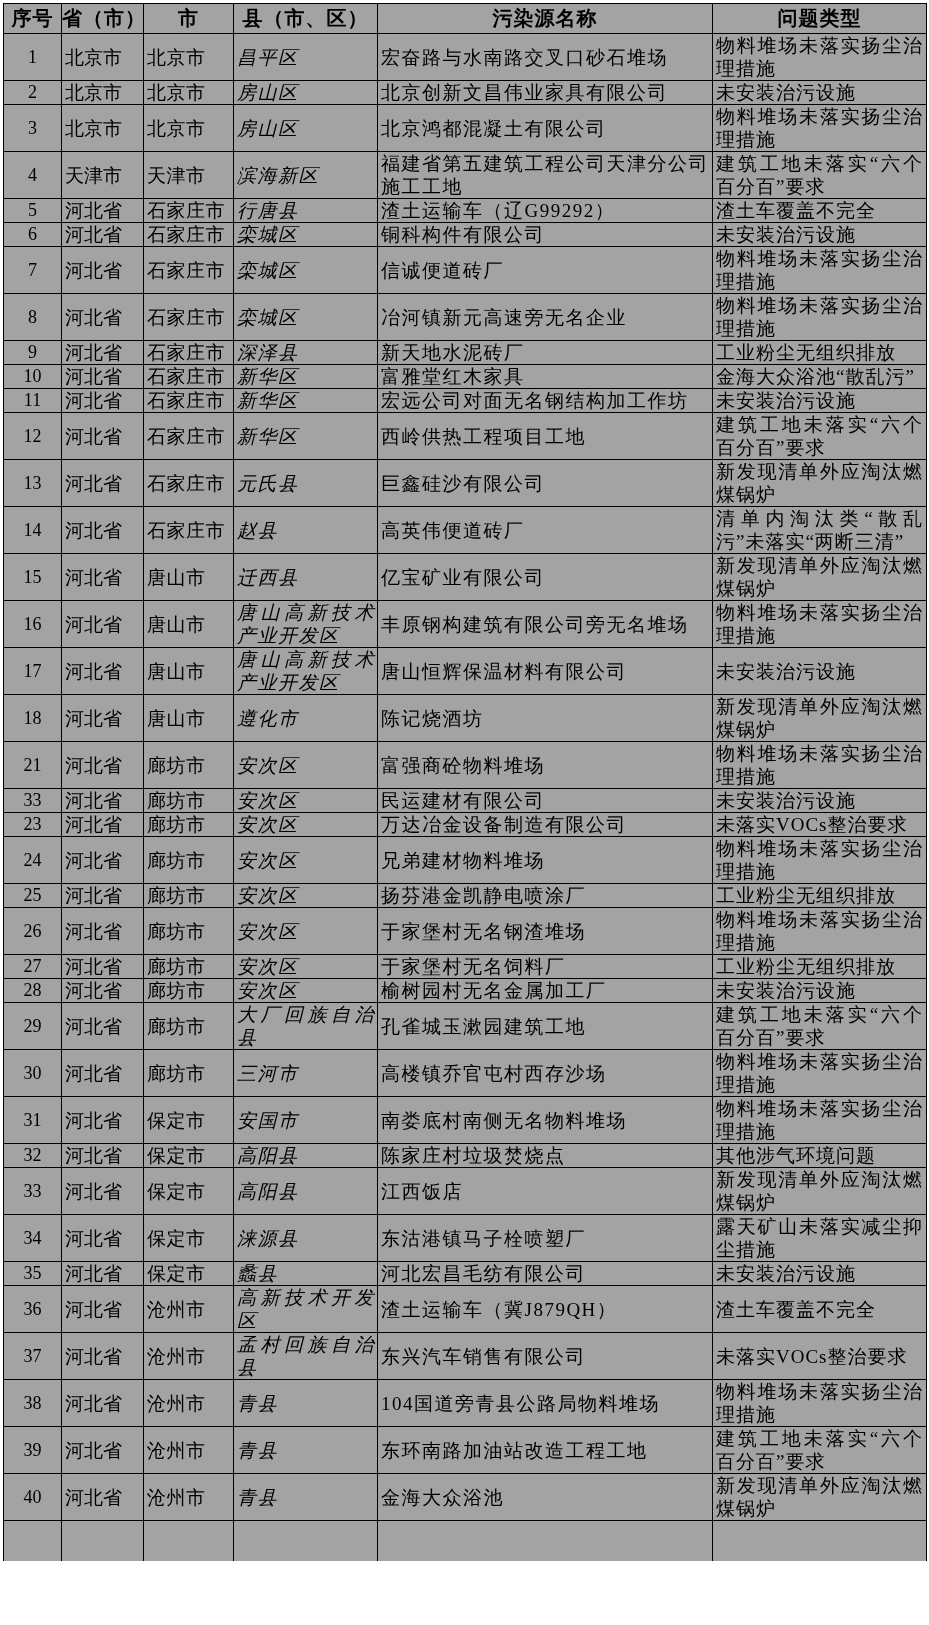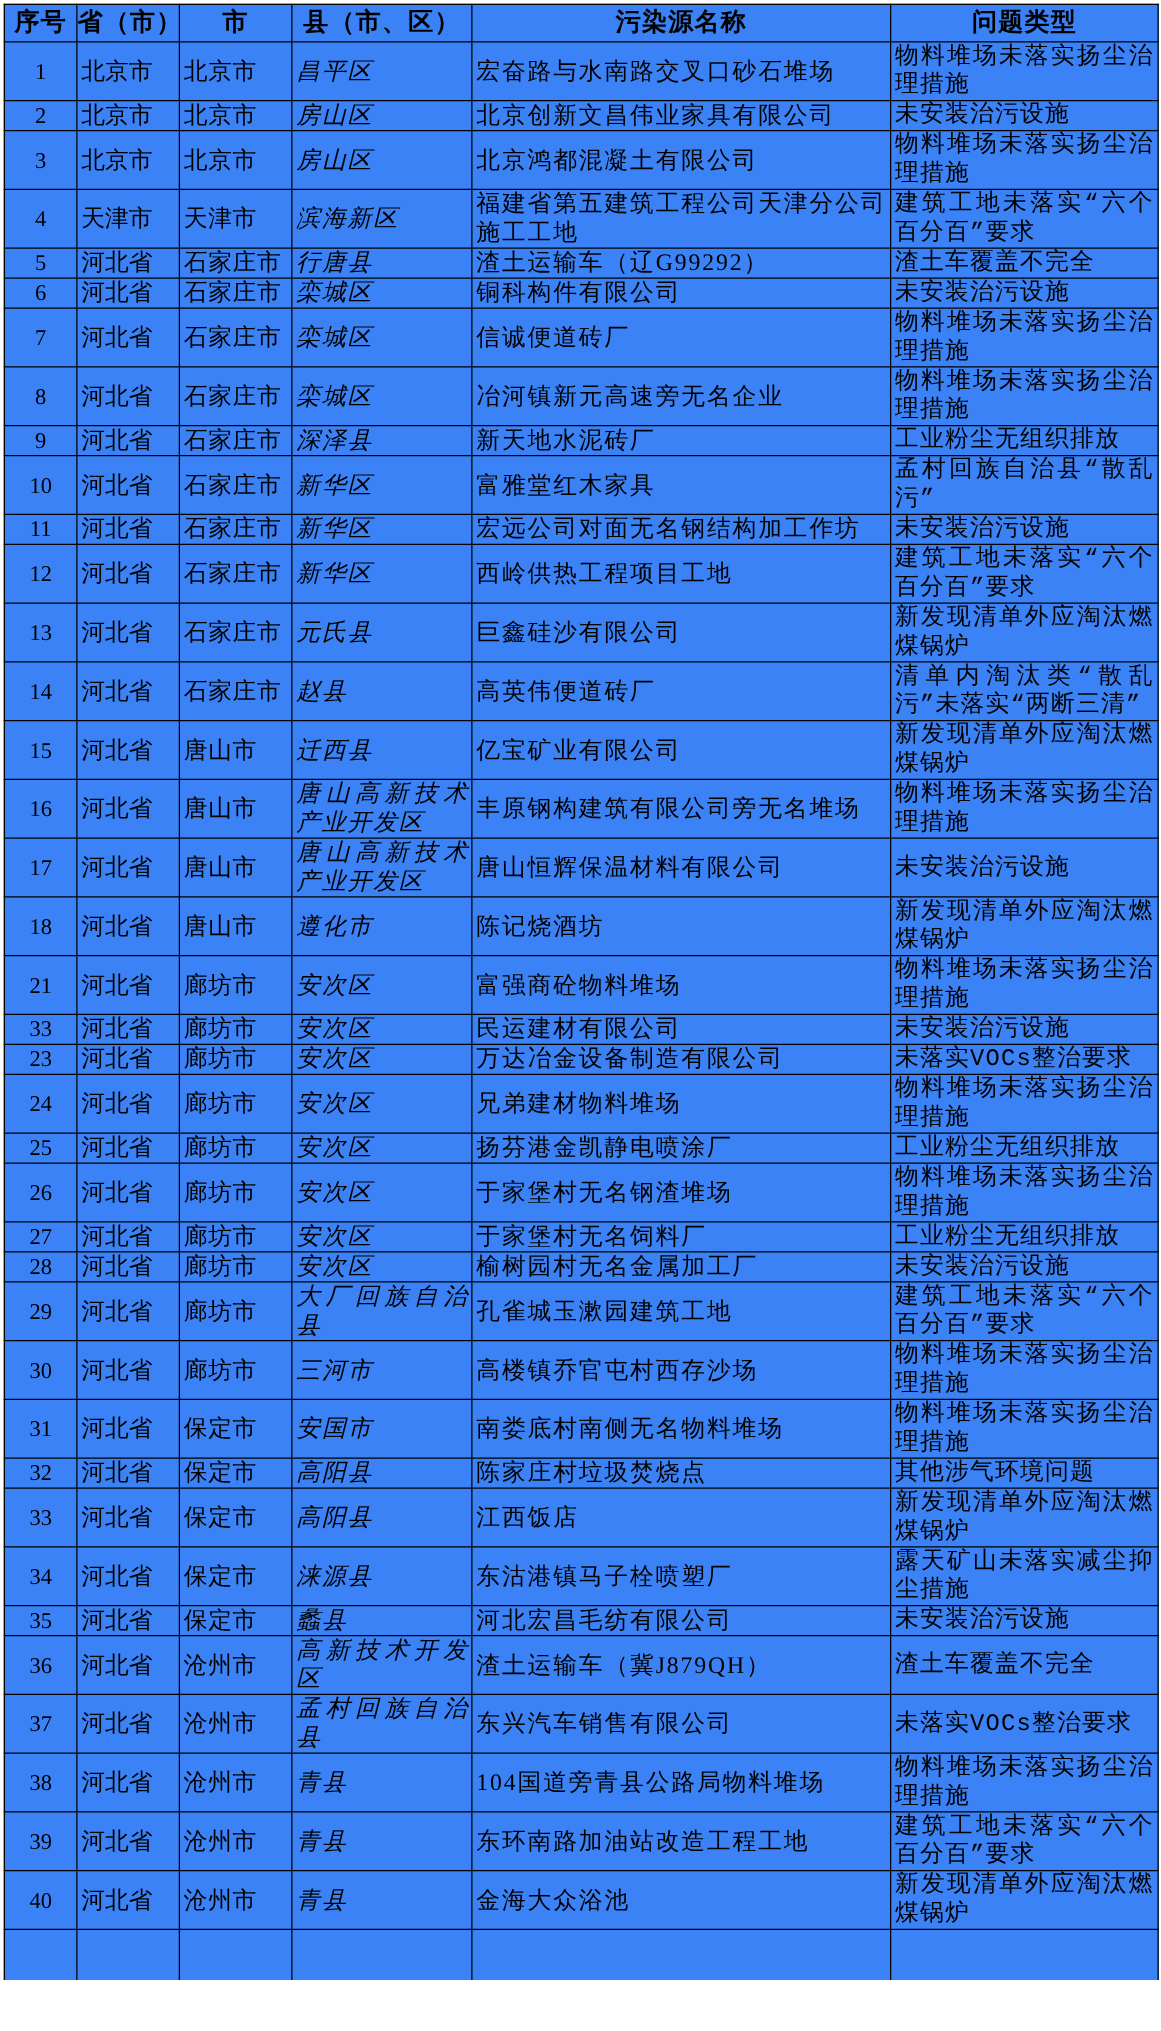--- a/index.html
+++ b/index.html
@@ -10,21 +10,21 @@
     height: 1625px;
     overflow: hidden;
     color: #000;
     font-family: "Liberation Serif", "DejaVu Serif", serif;
   }
   table.doc-table {
     border-collapse: collapse;
     table-layout: fixed;
     width: 923px;
     margin: 3px 0 0 3px;
-    background: #3b82f6;
+    background: #a3a3a3;
   }
   col.c1 { width: 58px; }
   col.c2 { width: 82px; }
   col.c3 { width: 90px; }
   col.c4 { width: 144px; }
   col.c5 { width: 335px; }
   col.c6 { width: 214px; }
   th, td {
     border: 1px solid #000;
     vertical-align: middle;
@@ -50,21 +50,21 @@
   td.c-no {
     text-align: center;
     letter-spacing: 0;
     font-size: 18px;
     padding: 0;
   }
   td.c-province { letter-spacing: 0; padding: 0 1px 0 3px; }
   td.c-city     { letter-spacing: 0.5px; padding: 0 1px 0 3px; }
   td.c-county   { letter-spacing: 1.5px; padding: 0 2px 0 3px; font-style: italic; }
   td.c-source   { letter-spacing: 1.5px; }
-  td.c-problem  { letter-spacing: 1px; font-family: Liberation Mono, monospace; }
+  td.c-problem  { letter-spacing: 1px; }
   tr.partial-row td { height: 40px; border-bottom: none; }
 </style>
 </head>
 <body>
 
 <table class="doc-table">
   <colgroup>
     <col class="c1">
       <col class="c2">
       <col class="c3">
@@ -154,21 +154,21 @@
         <td class="c-county">深泽县</td>
         <td class="c-source">新天地水泥砖厂</td>
         <td class="c-problem">工业粉尘无组织排放</td>
       </tr>
       <tr>
         <td class="c-no">10</td>
         <td class="c-province">河北省</td>
         <td class="c-city">石家庄市</td>
         <td class="c-county">新华区</td>
         <td class="c-source">富雅堂红木家具</td>
-        <td class="c-problem">孟村回族自治县“散乱污”</td>
+        <td class="c-problem">金海大众浴池“散乱污”</td>
       </tr>
       <tr>
         <td class="c-no">11</td>
         <td class="c-province">河北省</td>
         <td class="c-city">石家庄市</td>
         <td class="c-county">新华区</td>
         <td class="c-source">宏远公司对面无名钢结构加工作坊</td>
         <td class="c-problem">未安装治污设施</td>
       </tr>
       <tr>

